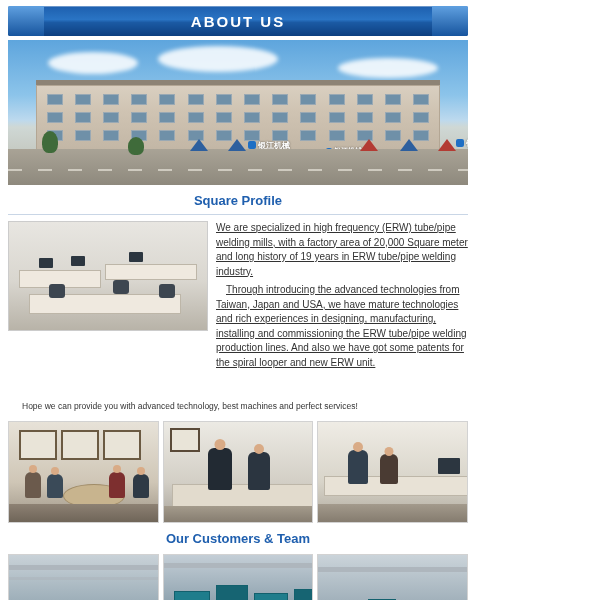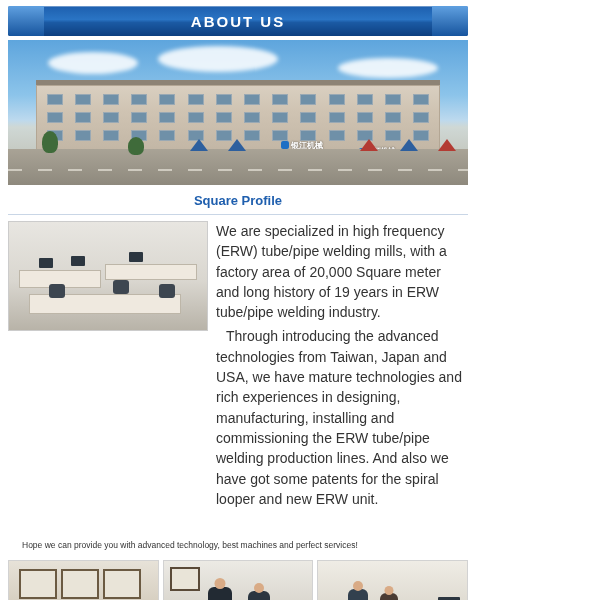--- a/index.html
+++ b/index.html
@@ -127,21 +127,20 @@
   }
   .awning.red { background: #b33b33; }
   .sign {
     position: absolute;
     color: #ffffff;
     font-size: 8px;
     font-weight: bold;
     background: rgba(30,90,160,0.0);
     text-shadow: 0 0 2px rgba(0,0,0,.6);
     white-space: nowrap;
-    margin-left: 33px;
   }
   .sign .mark {
     display: inline-block;
     width: 8px; height: 8px;
     background: #1f6fc4;
     border-radius: 2px;
     margin-right: 2px;
     vertical-align: -1px;
   }
 
@@ -184,24 +183,25 @@
     position: absolute;
     background: #3d4650;
     border-radius: 3px;
   }
   .mon {
     position: absolute;
     background: #2c3640;
     border-radius: 1px;
   }
   .profile-text {
-    font-size: 14px;
+    font-size: 10px;
     line-height: 1.45;
     color: #333;
     flex: 1;
+    text-decoration: underline;
   }
   .profile-text p { margin: 0 0 4px 0; }
   .profile-text p.indent { text-indent: 10px; }
 
   .wide-text {
     font-size: 8.5px;
     line-height: 1.5;
     color: #333;
     margin-top: 6px;
   }
@@ -431,20 +431,21 @@
       <div class="person" style="left:30px;top:28px;width:20px;height:34px;background:#32404e;">
           <span class="head" style="width:10px;height:10px;top:-8px;"></span>
         </div>
       <div class="person" style="left:62px;top:32px;width:18px;height:30px;background:#4a3b33;">
           <span class="head" style="width:9px;height:9px;top:-7px;"></span>
         </div>
       <div class="floor" style="height:18px;background:linear-gradient(to bottom,#a39a8c,#857c6f);"></div>
     </div>
   </div>
 
+  <div class="section-title">Our Customers &amp; Team</div>
 
   <div class="grid3" style="margin-top:2px;">
     <div class="cell fac1" style="height:100px;">
       <div class="beam" style="top:10px;"></div>
       <div class="beam" style="top:22px;height:3px;opacity:.7;"></div>
       <div class="machine" style="left:12px;top:50px;width:30px;height:26px;"></div>
       <div class="machine dark" style="left:52px;top:46px;width:26px;height:30px;"></div>
       <div class="machine" style="left:92px;top:52px;width:28px;height:24px;"></div>
       <div class="coil" style="left:128px;top:58px;width:26px;height:26px;"></div>
       <div class="rail" style="left:0;right:0;top:72px;"></div>

